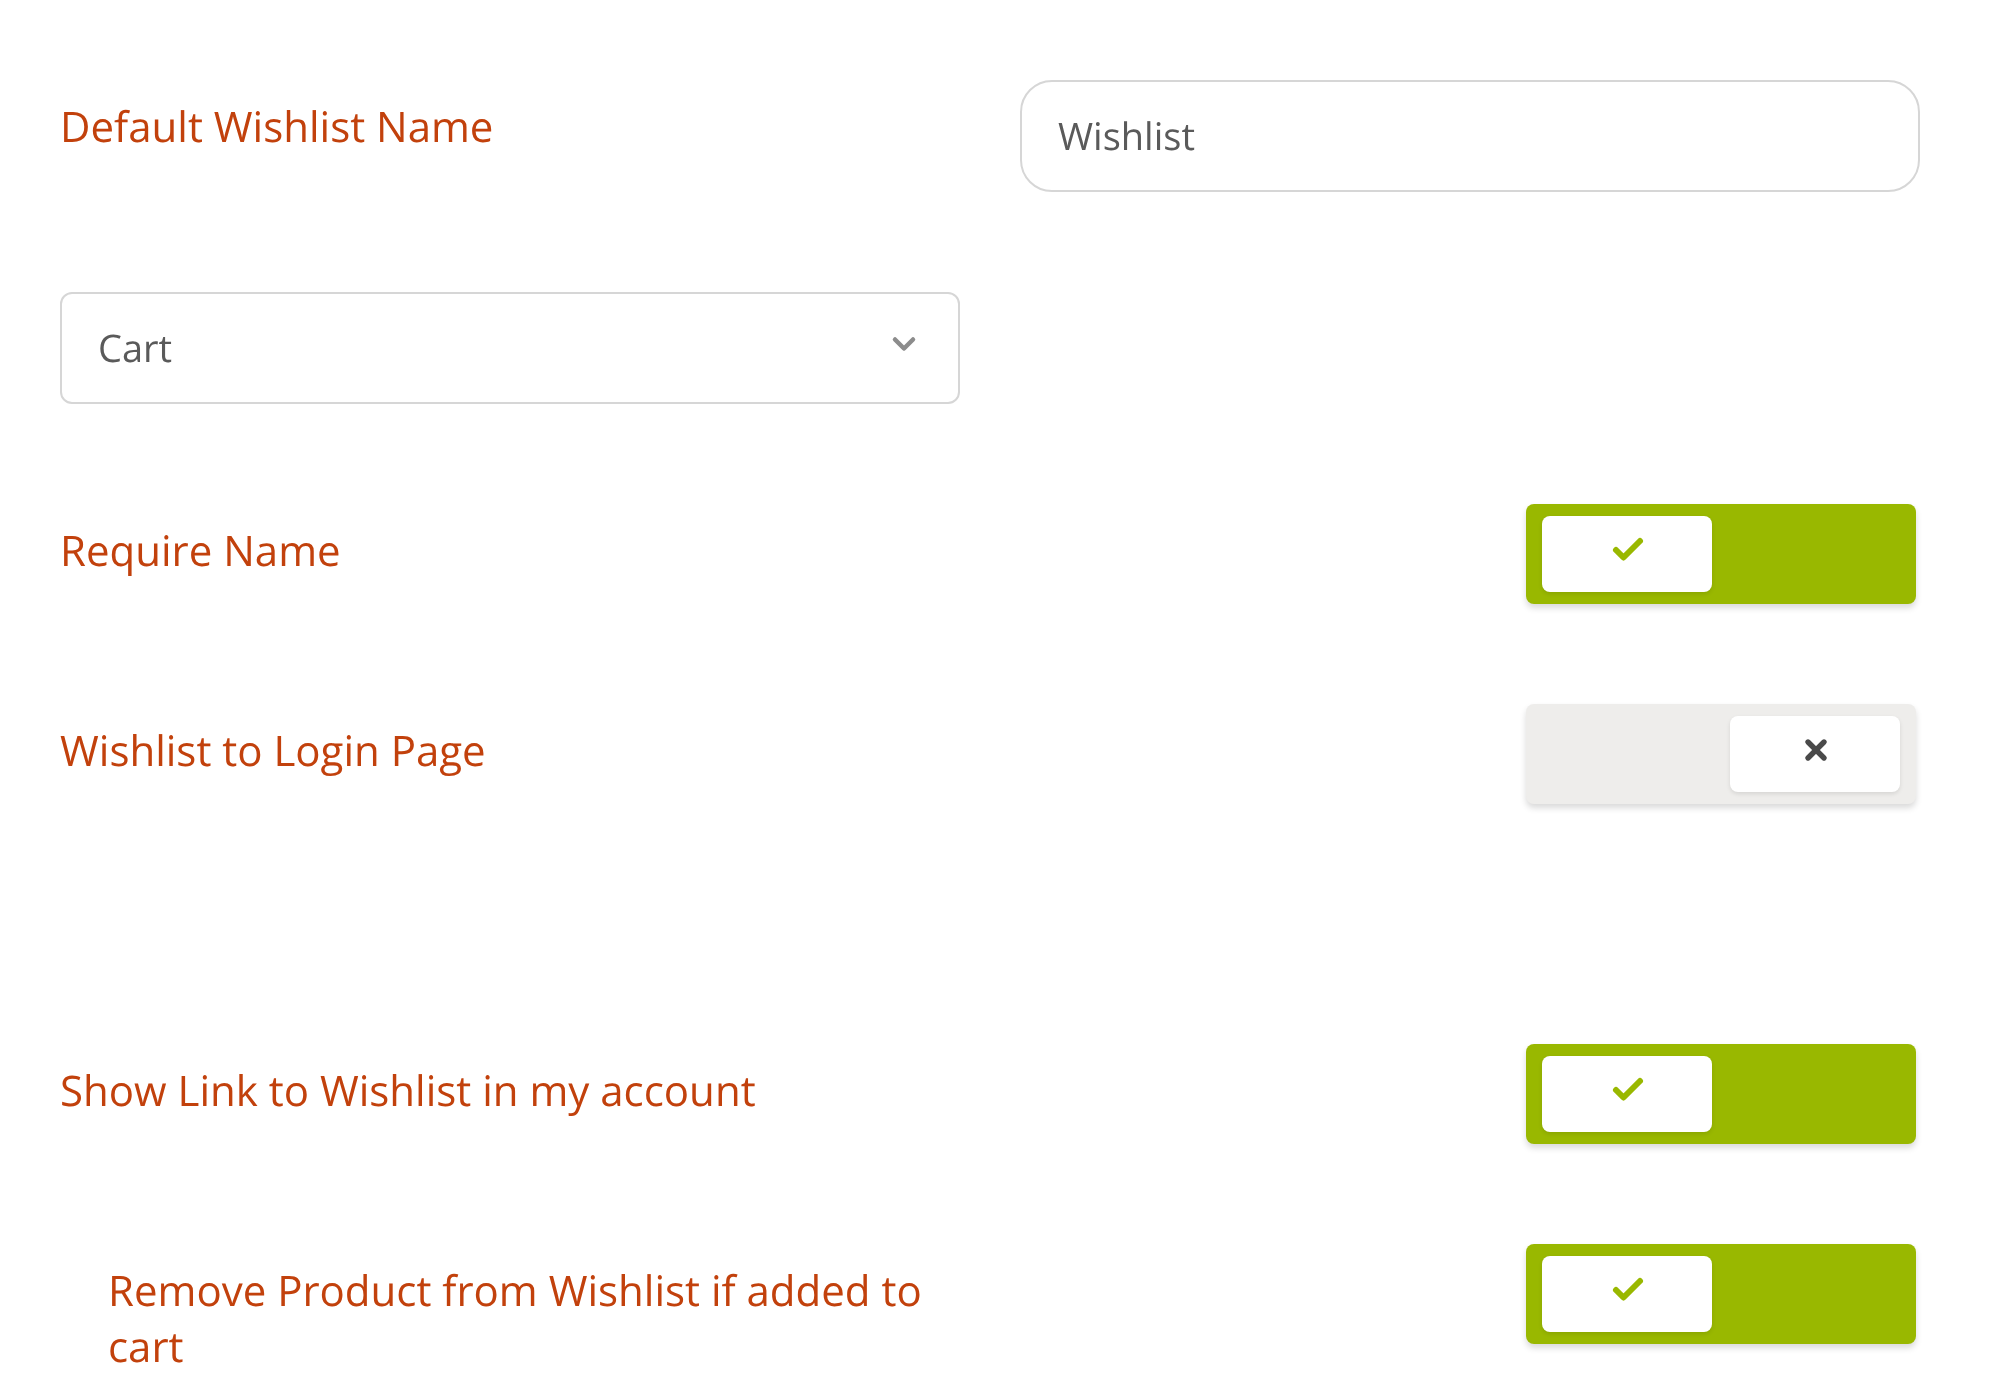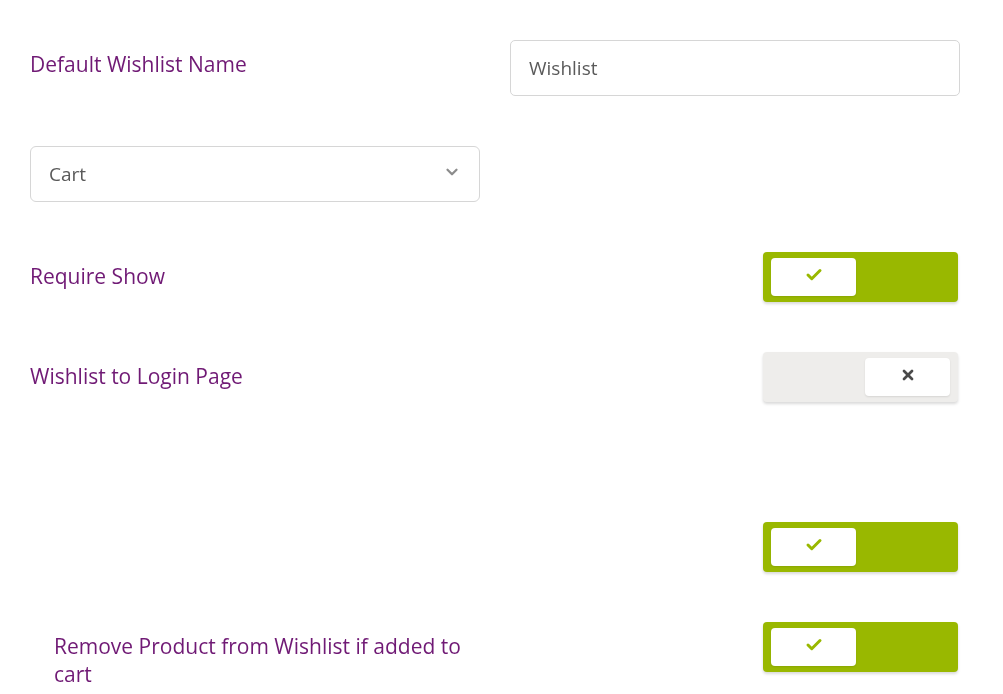--- a/index.html
+++ b/index.html
@@ -18,38 +18,38 @@
       display: flex;
       align-items: flex-start;
       margin-bottom: 50px;
     }
     .label-col {
       width: 480px;
       padding-top: 10px;
     }
     .label-text {
       font-size: 21px;
-      color: #701a75;
+      color: #c2410c;
       font-weight: 400;
     }
     .control-col {
       flex: 1;
       display: flex;
       justify-content: flex-start;
     }
     .control-col.right {
       justify-content: flex-end;
       padding-right: 15px;
     }
     .text-input {
       width: 100%;
       max-width: 450px;
       height: 56px;
       border: 1px solid #d6d6d6;
-      border-radius: 5px;
+      border-radius: 16px;
       padding: 0 18px;
       font-size: 19px;
       color: #5a5a5a;
       background: #fff;
       outline: none;
       font-family: inherit;
     }
     .select-wrap {
       position: relative;
       width: 100%;
@@ -138,21 +138,21 @@
               <polyline points="6 9 12 15 18 9"></polyline>
             </svg>
         </span>
       </div>
     </div>
   </div>
 </div>
 
 <div class="form-row">
   <div class="label-col">
-    <span class="label-text">Require Show</span>
+    <span class="label-text">Require Name</span>
   </div>
   <div class="control-col right">
     <div class="toggle on">
       <div class="toggle-handle">
         <span class="check-icon">
           <svg width="18" height="18" viewBox="0 0 24 24" fill="none" stroke="currentColor" stroke-width="4" stroke-linecap="round" stroke-linejoin="round">
               <polyline points="20 6 9 17 4 12"></polyline>
             </svg>
         </span>
       </div>
@@ -174,20 +174,23 @@
             </svg>
         </span>
       </div>
     </div>
   </div>
 </div>
 
 <div class="spacer"></div>
 
 <div class="form-row">
+  <div class="label-col">
+    <span class="label-text">Show Link to Wishlist in my account</span>
+  </div>
   <div class="control-col right">
     <div class="toggle on">
       <div class="toggle-handle">
         <span class="check-icon">
           <svg width="18" height="18" viewBox="0 0 24 24" fill="none" stroke="currentColor" stroke-width="4" stroke-linecap="round" stroke-linejoin="round">
               <polyline points="20 6 9 17 4 12"></polyline>
             </svg>
         </span>
       </div>
     </div>

